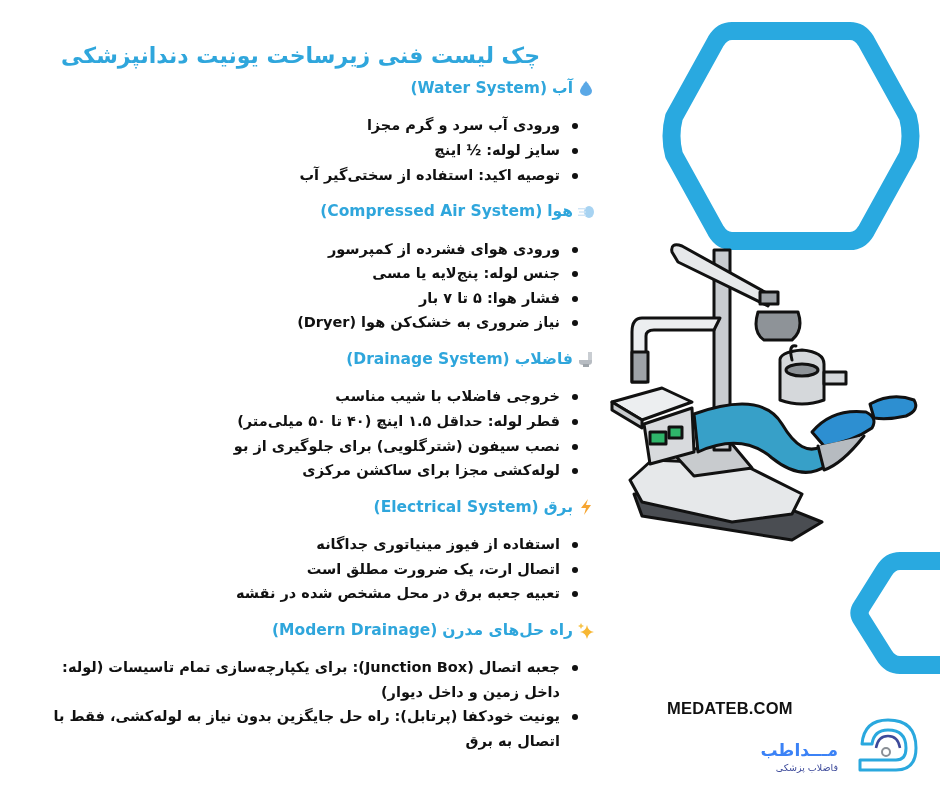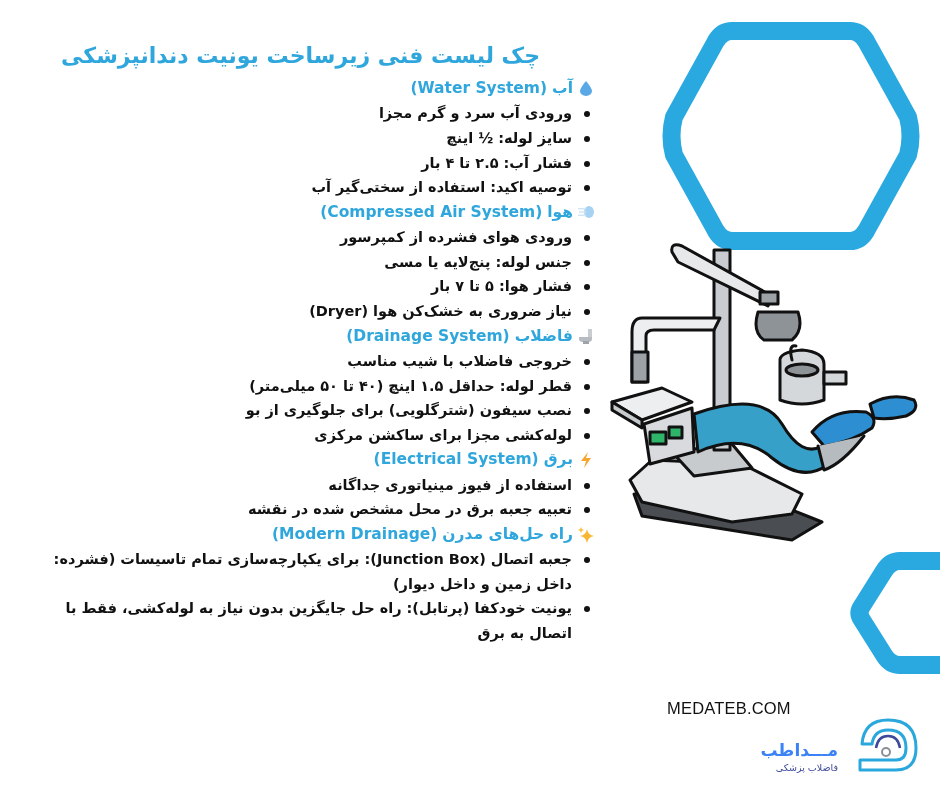--- a/index.html
+++ b/index.html
@@ -14,36 +14,36 @@
   }
   .checklist {
     position:absolute; right:346px; top:76px; width:560px; direction:rtl;
     font-family:"DejaVu Sans", sans-serif;
   }
   .section-heading {
     display:flex; align-items:center; gap:5px; height:25.4px; line-height:25px;
     color:#2fa6dc; font-weight:bold; font-size:15.5px; white-space:nowrap;
   }
   .section-heading .icon { width:16px; height:16px; display:inline-flex; align-items:center; justify-content:center; flex:0 0 16px; }
-  .items { list-style:none; margin:0; padding:0; }
+  .items { list-style:none; margin:12px; padding:0; }
   .item {
     position:relative; padding-right:22px; font-size:14.5px; font-weight:bold; color:#111111;
     line-height:24.6px; min-height:24.6px;
   }
   .item .dot {
     position:absolute; right:4px; top:10px; width:6px; height:6px; border-radius:50%; background:#111;
   }
   .item .text { display:block; }
   .item.wrap .text { width:530px; }
   .ltr { direction:ltr; unicode-bidi:embed; }
   .hex { position:absolute; }
   .chair { position:absolute; left:602px; top:232px; }
   .site {
     position:absolute; left:667px; top:699px; font-family:"Liberation Sans", sans-serif;
-    font-weight:normal; font-size:16.5px; color:#111; letter-spacing:0.2px;
+    font-weight:bold; font-size:16.5px; color:#111; letter-spacing:0.2px;
   }
   .logo { position:absolute; left:755px; top:716px; width:165px; height:62px; }
   .logo-name {
     position:absolute; right:82px; top:24px; direction:rtl; color:#3b82f6; font-weight:bold;
     font-size:17px; line-height:20px; white-space:nowrap; font-family:"DejaVu Sans", sans-serif;
   }
   .logo-sub {
     position:absolute; right:82px; top:46px; direction:rtl; color:#3d4a9a;
     font-size:9.5px; line-height:12px; white-space:nowrap; font-family:"DejaVu Sans", sans-serif;
   }
@@ -77,24 +77,20 @@
       <li class="item">
           <span class="dot"></span>
           <span class="text">ورودی آب سرد و گرم مجزا</span>
         </li>
       <li class="item">
           <span class="dot"></span>
           <span class="text">سایز لوله: ½ اینچ</span>
         </li>
       <li class="item">
           <span class="dot"></span>
-          <span class="text">فشار آب: ۲.۵ تا ۴ بار</span>
-        </li>
-      <li class="item">
-          <span class="dot"></span>
           <span class="text">توصیه اکید: استفاده از سختی‌گیر آب</span>
         </li>
     </ul>
   </div>
 
   <div class="section">
     <div class="section-heading">
       <span class="icon">
         <svg width="16" height="14" viewBox="0 0 16 14">
           <ellipse cx="11" cy="7" rx="5" ry="6" fill="#a7d3f2"></ellipse>
@@ -168,40 +164,44 @@
       <span>برق</span>
       <span class="ltr">(Electrical System)</span>
     </div>
     <ul class="items">
       <li class="item">
           <span class="dot"></span>
           <span class="text">استفاده از فیوز مینیاتوری جداگانه</span>
         </li>
       <li class="item">
           <span class="dot"></span>
+          <span class="text">اتصال ارت، یک ضرورت مطلق است</span>
+        </li>
+      <li class="item">
+          <span class="dot"></span>
           <span class="text">تعبیه جعبه برق در محل مشخص شده در نقشه</span>
         </li>
     </ul>
   </div>
 
   <div class="section">
     <div class="section-heading">
       <span class="icon">
         <svg width="16" height="16" viewBox="0 0 16 16">
           <path d="M9 2 Q10 8 16 9 Q10 10 9 16 Q8 10 2 9 Q8 8 9 2 Z" fill="#f7b733"></path>
           <path d="M3 0 Q3.5 2.5 6 3 Q3.5 3.5 3 6 Q2.5 3.5 0 3 Q2.5 2.5 3 0 Z" fill="#f7c54d"></path>
         </svg>
       </span>
       <span>راه حل‌های مدرن</span>
       <span class="ltr">(Modern Drainage)</span>
     </div>
     <ul class="items">
       <li class="item wrap">
           <span class="dot"></span>
-          <span class="text">جعبه اتصال (Junction Box): برای یکپارچه‌سازی تمام تاسیسات (فشرده: داخل زمین و داخل دیوار)</span>
+          <span class="text">جعبه اتصال (Junction Box): برای یکپارچه‌سازی تمام تاسیسات (لوله: داخل زمین و داخل دیوار)</span>
         </li>
       <li class="item wrap">
           <span class="dot"></span>
           <span class="text">یونیت خودکفا (پرتابل): راه حل جایگزین بدون نیاز به لوله‌کشی، فقط با اتصال به برق</span>
         </li>
     </ul>
   </div>
 </div>
 
 <svg class="chair" width="320" height="310" viewBox="0 0 320 310">

